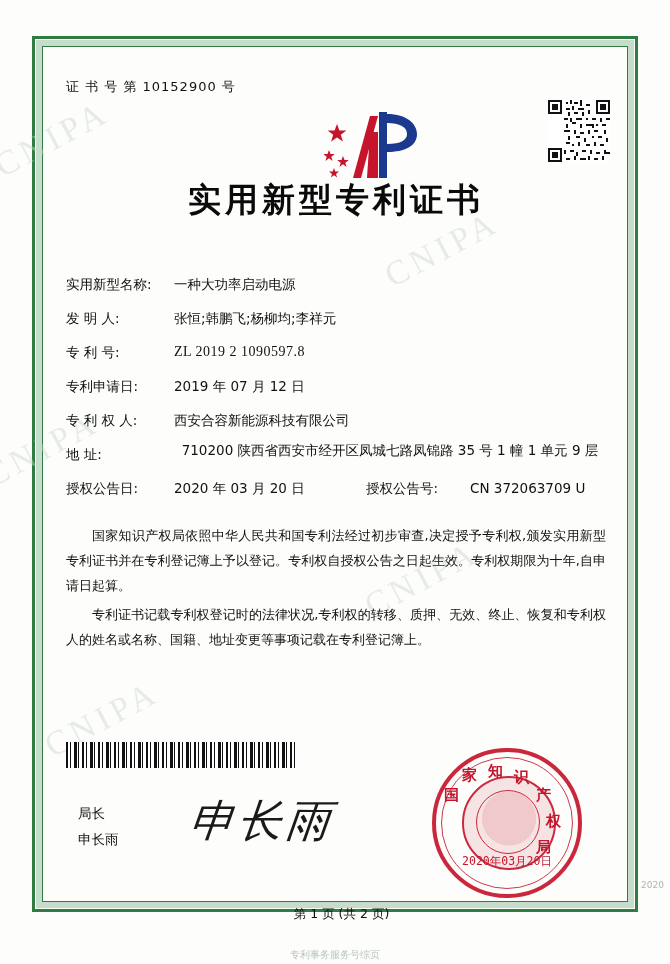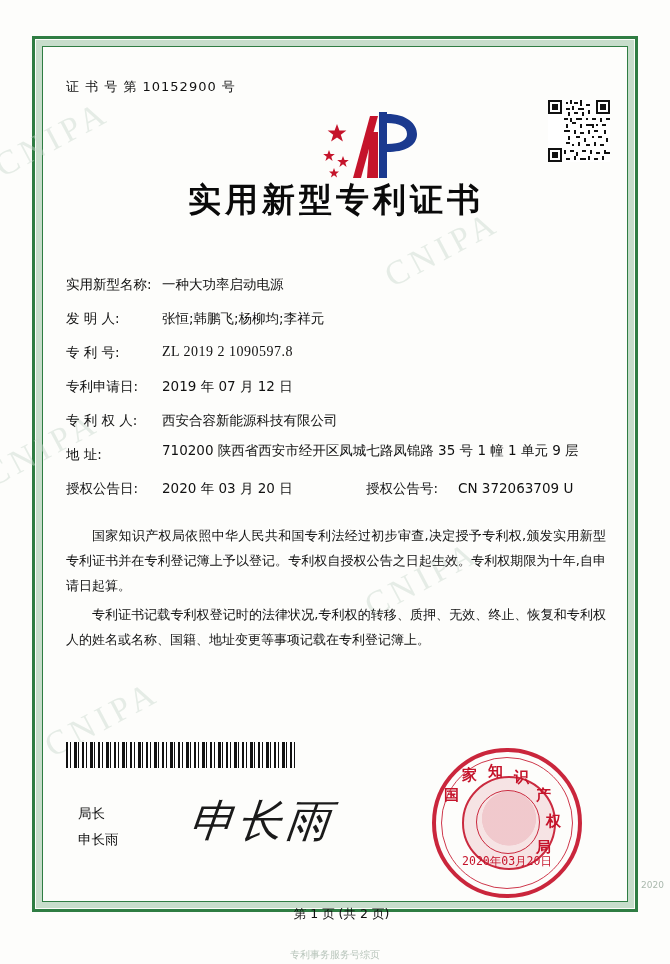--- a/index.html
+++ b/index.html
@@ -87,23 +87,23 @@
     font-size:13.5px;
     color:#111;
     line-height:34px;
   }
   .row{display:flex;align-items:flex-start;}
   .lbl{
     width:96px;flex:none;
     letter-spacing:0px;
     white-space:nowrap;
   }
-  .val{flex:1;}
+  .val{flex:1;margin-left:12px;}
   .val.mono{font-family:Liberation Serif, serif;font-size:14px;letter-spacing:.5px;}
-  .row.addr .val{line-height:26px;}
+  .row.addr .val{line-height:26px;text-align:center;}
   .row.twocol{display:flex;}
   .row.twocol .c1{width:300px;display:flex;}
   .row.twocol .c2{display:flex;}
   .row.twocol .c2 .lbl{width:92px;}
 
   .para{
     margin-top:18px;
     font-size:13px;
     line-height:25px;
     color:#111;

